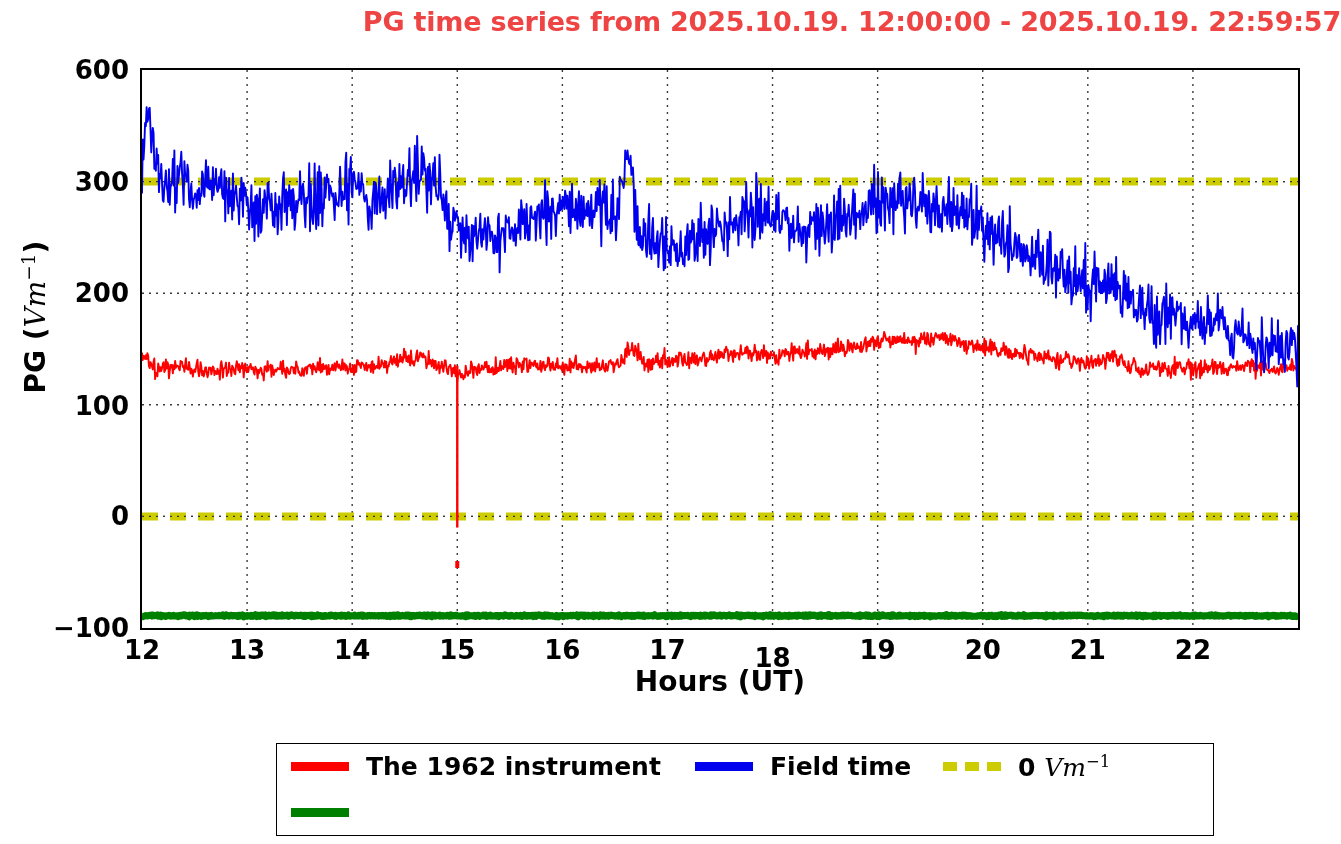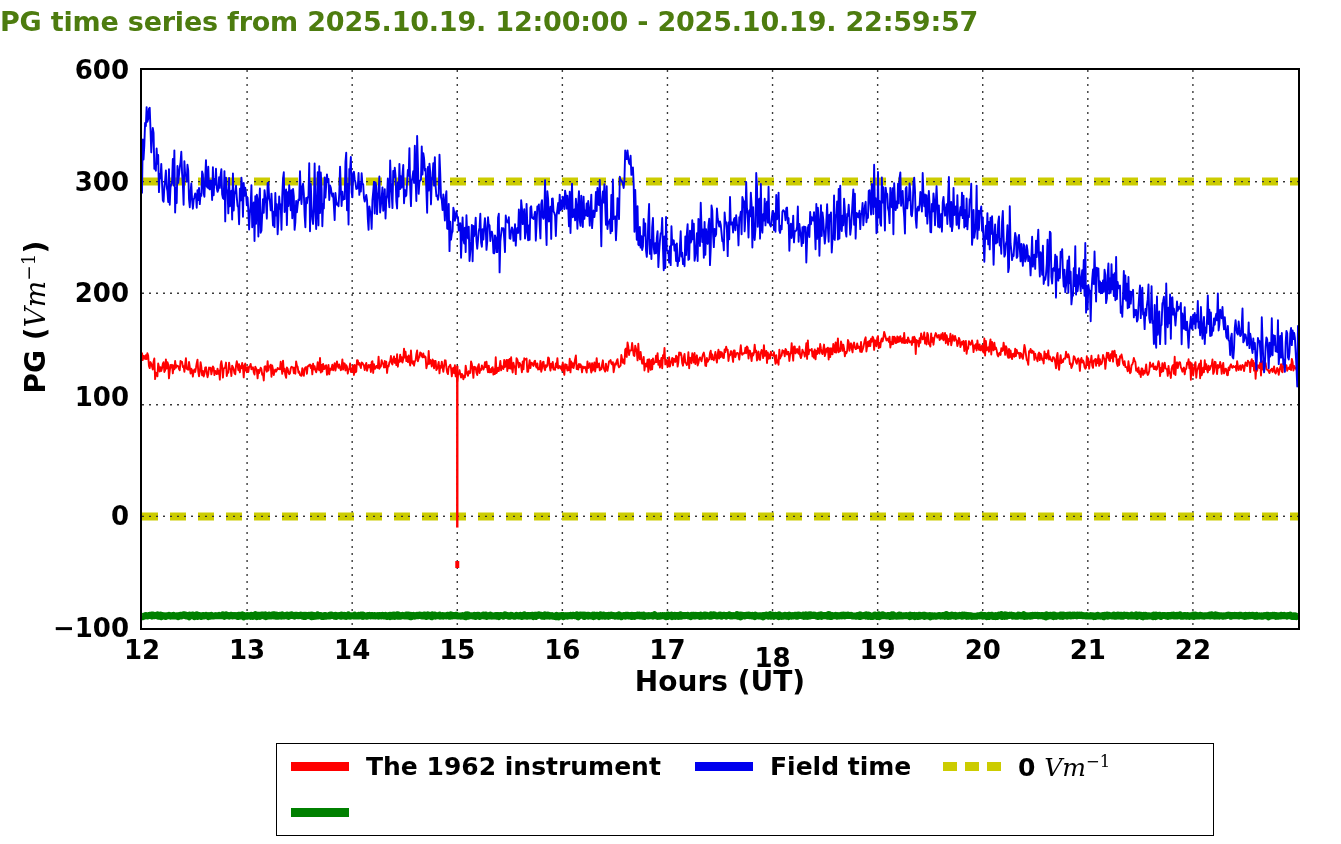--- a/index.html
+++ b/index.html
@@ -3,22 +3,22 @@
 <meta charset="utf-8">
 <style>
   html,body{margin:0;padding:0;background:#ffffff;}
   body{width:1341px;height:844px;position:relative;overflow:hidden;
        font-family:"DejaVu Sans","Liberation Sans",sans-serif;}
 
   #figure{position:absolute;left:0;top:0;width:1341px;height:844px;background:#fff;}
 
   
   #chart-title{
-    position:absolute;left:0;top:6px;width:1341px;text-align:left;
-    font-size:27px;font-weight:bold;color:#4d7c0f;letter-spacing:-0.2px;
+    position:absolute;left:0;top:6px;width:1341px;text-align:right;
+    font-size:27px;font-weight:bold;color:#ef4444;letter-spacing:-0.2px;
     font-family:"DejaVu Sans","Liberation Sans",sans-serif;
     white-space:nowrap;
   }
 
   
   #plot-area{
     position:absolute;left:140px;top:68px;width:1160px;height:562px;
     border:2px solid #000;box-sizing:border-box;background:#fff;
   }
   #plot-canvas{position:absolute;left:0;top:0;width:100%;height:100%;display:block;}
@@ -104,21 +104,21 @@
         <rect x="313.27272727272725" y="491.04" width="4" height="7" fill="#FF0000"></rect>
         <path d="M0.00 123.51 L0.77 69.55 L1.54 89.56 L2.31 75.51 L3.08 52.95 L3.85 56.17 L4.62 37.14 L5.39 51.71 L6.17 48.91 L6.94 38.92 L7.71 37.84 L8.48 58.70 L9.25 82.33 L10.02 67.11 L10.79 57.89 L11.56 62.96 L12.33 98.69 L13.10 96.93 L13.87 100.80 L14.64 78.43 L15.41 93.69 L16.18 85.03 L16.95 122.12 L17.73 104.04 L18.50 108.42 L19.27 93.86 L20.04 113.01 L20.81 130.28 L21.58 131.67 L22.35 116.73 L23.12 110.31 L23.89 100.33 L24.66 116.79 L25.43 121.14 L26.20 131.98 L26.97 99.11 L27.74 134.72 L28.51 117.50 L29.29 114.21 L30.06 112.12 L30.83 89.03 L31.60 115.59 L32.37 80.36 L33.14 142.44 L33.91 117.98 L34.68 133.02 L35.45 95.93 L36.22 112.86 L36.99 104.93 L37.76 97.43 L38.53 92.46 L39.30 81.73 L40.07 103.14 L40.85 114.26 L41.62 134.68 L42.39 91.19 L43.16 104.78 L43.93 105.03 L44.70 111.67 L45.47 94.75 L46.24 100.56 L47.01 129.15 L47.78 137.21 L48.55 122.27 L49.32 113.54 L50.09 129.82 L50.86 138.72 L51.63 129.86 L52.41 127.29 L53.18 123.44 L53.95 125.24 L54.72 137.76 L55.49 120.08 L56.26 130.08 L57.03 117.97 L57.80 134.15 L58.57 123.79 L59.34 125.87 L60.11 101.43 L60.88 104.28 L61.65 123.28 L62.42 126.83 L63.19 108.51 L63.97 90.11 L64.74 116.19 L65.51 117.65 L66.28 96.67 L67.05 118.63 L67.82 119.40 L68.59 110.46 L69.36 111.23 L70.13 130.00 L70.90 97.29 L71.67 125.25 L72.44 109.05 L73.21 114.67 L73.98 98.79 L74.75 118.06 L75.53 121.82 L76.30 119.95 L77.07 107.22 L77.84 117.91 L78.61 105.42 L79.38 99.16 L80.15 124.36 L80.92 128.15 L81.69 128.94 L82.46 101.08 L83.23 151.37 L84.00 107.66 L84.77 120.78 L85.54 120.34 L86.31 143.41 L87.09 108.02 L87.86 136.33 L88.63 130.03 L89.40 120.64 L90.17 149.50 L90.94 103.36 L91.71 140.47 L92.48 122.48 L93.25 123.14 L94.02 115.81 L94.79 127.42 L95.56 135.98 L96.33 137.25 L97.10 154.19 L97.87 118.77 L98.65 130.53 L99.42 107.65 L100.19 118.26 L100.96 146.81 L101.73 113.07 L102.50 125.83 L103.27 117.77 L104.04 123.07 L104.81 135.18 L105.58 127.62 L106.35 141.33 L107.12 159.49 L107.89 143.69 L108.66 135.08 L109.43 115.22 L110.21 157.19 L110.98 143.90 L111.75 132.39 L112.52 171.05 L113.29 126.32 L114.06 153.84 L114.83 124.67 L115.60 130.04 L116.37 166.52 L117.14 132.57 L117.91 118.56 L118.68 162.79 L119.45 160.65 L120.22 143.96 L120.99 129.12 L121.77 142.80 L122.54 120.12 L123.31 127.24 L124.08 133.18 L124.85 148.63 L125.62 113.02 L126.39 112.65 L127.16 128.48 L127.93 131.21 L128.70 140.18 L129.47 123.62 L130.24 140.20 L131.01 155.43 L131.78 141.75 L132.55 157.13 L133.33 123.01 L134.10 145.49 L134.87 134.29 L135.64 164.18 L136.41 150.46 L137.18 126.47 L137.95 138.84 L138.72 134.37 L139.49 159.84 L140.26 125.79 L141.03 108.61 L141.80 102.30 L142.57 141.97 L143.34 128.50 L144.11 119.54 L144.89 155.14 L145.66 122.20 L146.43 136.02 L147.20 115.23 L147.97 125.26 L148.74 140.29 L149.51 120.08 L150.28 148.34 L151.05 118.87 L151.82 126.32 L152.59 159.82 L153.36 152.06 L154.13 130.92 L154.90 142.28 L155.67 134.98 L156.45 129.47 L157.22 129.93 L157.99 101.32 L158.76 124.09 L159.53 133.94 L160.30 116.76 L161.07 113.79 L161.84 123.76 L162.61 145.08 L163.38 157.22 L164.15 128.04 L164.92 133.39 L165.69 127.11 L166.46 126.91 L167.23 93.12 L168.01 161.28 L168.78 113.88 L169.55 136.31 L170.32 149.17 L171.09 153.99 L171.86 137.82 L172.63 93.51 L173.40 137.51 L174.17 159.03 L174.94 131.49 L175.71 102.17 L176.48 155.38 L177.25 96.27 L178.02 143.03 L178.79 102.44 L179.57 118.57 L180.34 156.24 L181.11 133.75 L181.88 138.58 L182.65 107.39 L183.42 127.63 L184.19 115.28 L184.96 104.43 L185.73 112.10 L186.50 108.95 L187.27 129.94 L188.04 115.46 L188.81 117.73 L189.58 123.30 L190.35 126.59 L191.13 123.35 L191.90 136.18 L192.67 150.14 L193.44 123.05 L194.21 131.00 L194.98 134.86 L195.75 133.38 L196.52 136.31 L197.29 122.69 L198.06 96.65 L198.83 118.43 L199.60 136.02 L200.37 121.67 L201.14 129.78 L201.91 127.57 L202.69 129.07 L203.46 92.11 L204.23 82.68 L205.00 140.34 L205.77 113.91 L206.54 154.56 L207.31 98.88 L208.08 100.06 L208.85 87.01 L209.62 122.45 L210.39 127.39 L211.16 103.20 L211.93 101.84 L212.70 109.46 L213.47 112.43 L214.25 118.98 L215.02 118.57 L215.79 117.61 L216.56 103.05 L217.33 124.86 L218.10 113.77 L218.87 121.44 L219.64 103.28 L220.41 113.97 L221.18 114.16 L221.95 127.81 L222.72 131.55 L223.49 128.12 L224.26 124.95 L225.03 130.22 L225.81 148.82 L226.58 159.83 L227.35 136.33 L228.12 141.45 L228.89 143.52 L229.66 158.89 L230.43 130.05 L231.20 121.73 L231.97 111.97 L232.74 143.47 L233.51 112.37 L234.28 116.53 L235.05 144.16 L235.82 129.30 L236.59 121.34 L237.37 106.50 L238.14 142.43 L238.91 135.04 L239.68 127.52 L240.45 117.38 L241.22 140.83 L241.99 136.52 L242.76 119.12 L243.53 148.53 L244.30 129.03 L245.07 125.58 L245.84 108.51 L246.61 127.16 L247.38 137.20 L248.15 90.50 L248.93 112.64 L249.70 123.80 L250.47 138.09 L251.24 100.83 L252.01 107.37 L252.78 97.72 L253.55 105.76 L254.32 131.19 L255.09 138.43 L255.86 112.30 L256.63 126.58 L257.40 93.86 L258.17 118.94 L258.94 106.23 L259.71 117.64 L260.49 104.84 L261.26 95.03 L262.03 133.27 L262.80 119.97 L263.57 126.35 L264.34 125.30 L265.11 111.93 L265.88 99.87 L266.65 105.79 L267.42 78.10 L268.19 117.57 L268.96 136.10 L269.73 110.99 L270.50 107.10 L271.27 101.18 L272.05 112.86 L272.82 75.68 L273.59 109.40 L274.36 130.98 L275.13 65.85 L275.90 93.21 L276.67 123.83 L277.44 111.66 L278.21 110.44 L278.98 109.76 L279.75 76.39 L280.52 104.59 L281.29 83.10 L282.06 88.18 L282.83 100.50 L283.61 98.90 L284.38 121.04 L285.15 142.70 L285.92 97.06 L286.69 120.61 L287.46 93.60 L288.23 102.40 L289.00 134.38 L289.77 110.45 L290.54 106.49 L291.31 93.10 L292.08 115.63 L292.85 87.18 L293.62 116.58 L294.39 126.08 L295.17 125.35 L295.94 129.77 L296.71 124.89 L297.48 84.65 L298.25 103.33 L299.02 127.24 L299.79 130.20 L300.56 140.01 L301.33 124.38 L302.10 135.99 L302.87 150.47 L303.64 127.59 L304.41 121.18 L305.18 158.60 L305.95 159.03 L306.73 133.88 L307.50 181.17 L308.27 151.65 L309.04 169.71 L309.81 163.44 L310.58 161.52 L311.35 137.78 L312.12 141.70 L312.89 150.75 L313.66 147.30 L314.43 141.26 L315.20 146.76 L315.97 147.11 L316.74 160.61 L317.51 154.28 L318.29 153.16 L319.06 187.69 L319.83 165.72 L320.60 147.36 L321.37 169.07 L322.14 173.46 L322.91 157.58 L323.68 182.10 L324.45 145.24 L325.22 165.08 L325.99 168.41 L326.76 156.77 L327.53 191.03 L328.30 181.69 L329.07 171.91 L329.85 154.85 L330.62 191.22 L331.39 155.83 L332.16 166.21 L332.93 160.53 L333.70 147.63 L334.47 171.17 L335.24 178.77 L336.01 169.96 L336.78 161.02 L337.55 157.65 L338.32 143.73 L339.09 172.50 L339.86 176.77 L340.63 159.11 L341.41 169.53 L342.18 157.16 L342.95 148.15 L343.72 157.10 L344.49 179.89 L345.26 171.43 L346.03 147.24 L346.80 155.69 L347.57 155.33 L348.34 171.00 L349.11 162.41 L349.88 161.62 L350.65 165.50 L351.42 182.86 L352.19 183.37 L352.97 165.34 L353.74 167.71 L354.51 182.10 L355.28 182.15 L356.05 147.62 L356.82 143.68 L357.59 202.41 L358.36 171.35 L359.13 164.00 L359.90 158.05 L360.67 159.62 L361.44 158.33 L362.21 168.53 L362.98 182.13 L363.75 145.54 L364.53 151.78 L365.30 150.86 L366.07 152.67 L366.84 147.21 L367.61 168.27 L368.38 168.84 L369.15 160.91 L369.92 157.39 L370.69 159.38 L371.46 170.86 L372.23 170.65 L373.00 154.30 L373.77 175.64 L374.54 161.12 L375.31 158.05 L376.09 163.06 L376.86 139.57 L377.63 154.10 L378.40 169.53 L379.17 130.23 L379.94 138.22 L380.71 154.15 L381.48 145.11 L382.25 139.18 L383.02 168.59 L383.79 162.06 L384.56 133.86 L385.33 155.46 L386.10 170.24 L386.87 155.48 L387.65 169.85 L388.42 137.79 L389.19 136.28 L389.96 147.63 L390.73 148.10 L391.50 149.01 L392.27 146.03 L393.04 141.65 L393.81 170.63 L394.58 153.75 L395.35 136.35 L396.12 136.75 L396.89 134.46 L397.66 154.46 L398.43 168.41 L399.21 134.25 L399.98 130.15 L400.75 147.11 L401.52 148.79 L402.29 145.89 L403.06 110.12 L403.83 154.02 L404.60 175.03 L405.37 121.23 L406.14 129.30 L406.91 151.49 L407.68 150.11 L408.45 136.78 L409.22 168.87 L409.99 128.59 L410.77 128.51 L411.54 141.47 L412.31 142.79 L413.08 145.89 L413.85 166.02 L414.62 145.95 L415.39 139.34 L416.16 133.08 L416.93 143.50 L417.70 124.62 L418.47 140.42 L419.24 130.53 L420.01 139.00 L420.78 126.67 L421.55 132.46 L422.33 138.98 L423.10 120.58 L423.87 125.46 L424.64 138.62 L425.41 125.81 L426.18 135.84 L426.95 156.20 L427.72 121.75 L428.49 163.03 L429.26 136.15 L430.03 113.69 L430.80 147.33 L431.57 146.11 L432.34 139.54 L433.11 150.32 L433.89 128.77 L434.66 139.97 L435.43 158.82 L436.20 134.18 L436.97 121.17 L437.74 150.45 L438.51 155.89 L439.28 125.64 L440.05 145.04 L440.82 156.98 L441.59 126.64 L442.36 148.86 L443.13 140.62 L443.90 145.22 L444.67 133.55 L445.45 146.09 L446.22 131.06 L446.99 139.68 L447.76 155.58 L448.53 140.92 L449.30 124.61 L450.07 158.16 L450.84 147.02 L451.61 140.35 L452.38 147.13 L453.15 139.65 L453.92 121.98 L454.69 141.05 L455.46 117.84 L456.23 133.64 L457.01 134.98 L457.78 109.94 L458.55 143.35 L459.32 176.31 L460.09 130.93 L460.86 121.40 L461.63 132.50 L462.40 114.16 L463.17 134.37 L463.94 154.80 L464.71 116.20 L465.48 159.02 L466.25 151.59 L467.02 153.31 L467.79 149.57 L468.57 163.32 L469.34 124.92 L470.11 161.01 L470.88 109.48 L471.65 148.94 L472.42 148.19 L473.19 146.49 L473.96 170.20 L474.73 154.09 L475.50 128.08 L476.27 131.33 L477.04 149.16 L477.81 106.75 L478.58 110.60 L479.35 110.32 L480.13 111.78 L480.90 114.05 L481.67 117.95 L482.44 109.72 L483.21 80.35 L483.98 88.66 L484.75 89.04 L485.52 80.37 L486.29 88.35 L487.06 93.17 L487.83 94.37 L488.60 85.76 L489.37 104.92 L490.14 104.48 L490.91 97.33 L491.69 113.81 L492.46 161.84 L493.23 119.85 L494.00 145.16 L494.77 169.68 L495.54 136.27 L496.31 174.49 L497.08 175.27 L497.85 157.04 L498.62 177.66 L499.39 166.25 L500.16 179.95 L500.93 176.21 L501.70 149.05 L502.47 165.54 L503.25 153.57 L504.02 180.59 L504.79 186.88 L505.56 173.87 L506.33 150.65 L507.10 133.97 L507.87 183.90 L508.64 169.84 L509.41 189.07 L510.18 157.59 L510.95 148.04 L511.72 177.38 L512.49 183.56 L513.26 173.24 L514.03 183.21 L514.81 167.94 L515.58 161.16 L516.35 197.09 L517.12 182.46 L517.89 171.40 L518.66 163.31 L519.43 163.37 L520.20 147.91 L520.97 178.19 L521.74 200.31 L522.51 166.41 L523.28 198.04 L524.05 146.95 L524.82 180.55 L525.59 180.48 L526.37 182.24 L527.14 192.59 L527.91 176.43 L528.68 195.17 L529.45 156.30 L530.22 174.77 L530.99 170.17 L531.76 170.36 L532.53 180.59 L533.30 174.80 L534.07 190.98 L534.84 173.35 L535.61 196.06 L536.38 188.82 L537.15 191.05 L537.93 176.46 L538.70 161.27 L539.47 186.56 L540.24 182.69 L541.01 194.14 L541.78 189.56 L542.55 196.20 L543.32 166.43 L544.09 185.05 L544.86 163.81 L545.63 154.20 L546.40 189.86 L547.17 189.11 L547.94 160.66 L548.71 172.60 L549.49 170.62 L550.26 150.30 L551.03 169.00 L551.80 153.59 L552.57 190.82 L553.34 185.88 L554.11 176.71 L554.88 163.25 L555.65 191.03 L556.42 148.84 L557.19 150.32 L557.96 176.00 L558.73 132.77 L559.50 156.26 L560.27 171.97 L561.05 159.44 L561.82 187.76 L562.59 151.92 L563.36 184.73 L564.13 159.20 L564.90 169.99 L565.67 173.94 L566.44 155.86 L567.21 148.78 L567.98 195.11 L568.75 178.55 L569.52 135.56 L570.29 140.56 L571.06 164.62 L571.83 177.14 L572.61 159.03 L573.38 166.18 L574.15 164.16 L574.92 138.38 L575.69 148.54 L576.46 152.55 L577.23 156.66 L578.00 151.41 L578.77 154.94 L579.54 163.12 L580.31 171.18 L581.08 170.35 L581.85 180.31 L582.62 142.48 L583.39 152.52 L584.17 152.32 L584.94 160.26 L585.71 186.16 L586.48 152.46 L587.25 169.27 L588.02 126.87 L588.79 154.60 L589.56 152.34 L590.33 152.47 L591.10 162.53 L591.87 149.50 L592.64 147.89 L593.41 160.22 L594.18 145.28 L594.95 154.70 L595.73 155.74 L596.50 175.40 L597.27 147.12 L598.04 147.25 L598.81 141.62 L599.58 164.28 L600.35 127.07 L601.12 129.97 L601.89 131.35 L602.66 161.38 L603.43 146.72 L604.20 111.94 L604.97 138.98 L605.74 145.25 L606.51 167.43 L607.29 140.44 L608.06 146.37 L608.83 122.66 L609.60 134.90 L610.37 177.44 L611.14 137.10 L611.91 162.80 L612.68 170.00 L613.45 159.14 L614.22 103.00 L614.99 116.04 L615.76 156.68 L616.53 132.41 L617.30 128.60 L618.07 168.63 L618.85 114.05 L619.62 156.89 L620.39 162.69 L621.16 144.22 L621.93 150.66 L622.70 128.68 L623.47 155.35 L624.24 137.07 L625.01 131.61 L625.78 152.50 L626.55 116.78 L627.32 152.99 L628.09 155.04 L628.86 156.50 L629.63 149.87 L630.41 142.01 L631.18 140.92 L631.95 159.95 L632.72 143.53 L633.49 161.77 L634.26 125.06 L635.03 149.42 L635.80 144.76 L636.57 122.58 L637.34 160.56 L638.11 162.93 L638.88 155.77 L639.65 159.34 L640.42 141.72 L641.19 140.20 L641.97 140.86 L642.74 142.24 L643.51 150.21 L644.28 138.14 L645.05 137.50 L645.82 153.36 L646.59 148.26 L647.36 180.73 L648.13 158.36 L648.90 153.67 L649.67 167.99 L650.44 161.06 L651.21 145.63 L651.98 172.39 L652.75 161.21 L653.53 161.24 L654.30 160.33 L655.07 156.84 L655.84 136.57 L656.61 171.69 L657.38 153.83 L658.15 161.74 L658.92 166.07 L659.69 175.98 L660.46 157.16 L661.23 172.97 L662.00 156.53 L662.77 157.39 L663.54 157.04 L664.31 192.54 L665.09 169.80 L665.86 158.02 L666.63 154.97 L667.40 167.02 L668.17 141.94 L668.94 154.38 L669.71 147.12 L670.48 150.21 L671.25 150.50 L672.02 142.14 L672.79 157.03 L673.56 179.23 L674.33 134.01 L675.10 168.89 L675.87 137.76 L676.65 150.55 L677.42 185.73 L678.19 157.88 L678.96 135.09 L679.73 165.99 L680.50 142.38 L681.27 149.56 L682.04 163.49 L682.81 173.63 L683.58 165.17 L684.35 151.43 L685.12 134.28 L685.89 157.15 L686.66 171.80 L687.43 144.58 L688.21 149.47 L688.98 142.38 L689.75 182.50 L690.52 168.55 L691.29 168.73 L692.06 125.43 L692.83 169.88 L693.60 145.04 L694.37 146.52 L695.14 131.37 L695.91 169.55 L696.68 118.97 L697.45 168.49 L698.22 115.76 L698.99 156.05 L699.77 161.09 L700.54 145.80 L701.31 155.32 L702.08 128.79 L702.85 140.00 L703.62 161.00 L704.39 166.64 L705.16 144.06 L705.93 145.97 L706.70 134.73 L707.47 147.63 L708.24 164.78 L709.01 157.99 L709.78 145.68 L710.55 131.79 L711.33 119.33 L712.10 154.72 L712.87 123.66 L713.64 168.63 L714.41 143.03 L715.18 147.18 L715.95 143.48 L716.72 147.43 L717.49 140.77 L718.26 159.12 L719.03 144.16 L719.80 143.19 L720.57 133.03 L721.34 155.25 L722.11 144.37 L722.89 135.98 L723.66 131.81 L724.43 152.18 L725.20 144.54 L725.97 147.92 L726.74 120.89 L727.51 120.15 L728.28 132.71 L729.05 144.51 L729.82 113.98 L730.59 120.01 L731.36 144.00 L732.13 94.76 L732.90 136.72 L733.67 128.29 L734.45 163.26 L735.22 160.34 L735.99 102.01 L736.76 147.36 L737.53 130.96 L738.30 153.30 L739.07 155.80 L739.84 107.46 L740.61 132.52 L741.38 117.18 L742.15 135.29 L742.92 160.49 L743.69 117.60 L744.46 124.58 L745.23 123.81 L746.01 138.17 L746.78 141.63 L747.55 153.11 L748.32 117.88 L749.09 133.04 L749.86 137.34 L750.63 118.09 L751.40 164.32 L752.17 113.27 L752.94 130.12 L753.71 140.06 L754.48 131.56 L755.25 137.90 L756.02 113.78 L756.79 133.35 L757.57 107.90 L758.34 102.38 L759.11 135.74 L759.88 126.37 L760.65 121.05 L761.42 136.96 L762.19 146.83 L762.96 163.50 L763.73 118.44 L764.50 116.98 L765.27 138.40 L766.04 128.92 L766.81 130.41 L767.58 113.33 L768.35 122.70 L769.13 144.76 L769.90 146.23 L770.67 137.80 L771.44 113.30 L772.21 107.61 L772.98 120.55 L773.75 149.70 L774.52 157.76 L775.29 139.02 L776.06 136.68 L776.83 140.64 L777.60 135.20 L778.37 121.94 L779.14 125.99 L779.91 141.49 L780.69 103.03 L781.46 126.02 L782.23 136.29 L783.00 124.57 L783.77 146.03 L784.54 125.19 L785.31 153.61 L786.08 139.15 L786.85 120.91 L787.62 135.06 L788.39 161.87 L789.16 162.31 L789.93 133.85 L790.70 141.53 L791.47 123.43 L792.25 131.66 L793.02 155.23 L793.79 133.48 L794.56 116.24 L795.33 134.67 L796.10 156.74 L796.87 135.37 L797.64 157.55 L798.41 154.03 L799.18 144.07 L799.95 161.66 L800.72 132.34 L801.49 126.89 L802.26 138.01 L803.03 145.70 L803.81 139.80 L804.58 134.11 L805.35 154.08 L806.12 127.89 L806.89 106.92 L807.66 144.82 L808.43 156.63 L809.20 131.86 L809.97 161.10 L810.74 153.91 L811.51 117.85 L812.28 145.04 L813.05 140.55 L813.82 136.42 L814.59 154.87 L815.37 125.14 L816.14 149.20 L816.91 158.45 L817.68 144.62 L818.45 137.31 L819.22 145.41 L819.99 122.61 L820.76 148.14 L821.53 125.62 L822.30 157.43 L823.07 140.09 L823.84 155.96 L824.61 128.49 L825.38 159.35 L826.15 145.64 L826.93 147.24 L827.70 129.13 L828.47 130.76 L829.24 113.77 L830.01 174.86 L830.78 165.97 L831.55 139.97 L832.32 167.68 L833.09 161.17 L833.86 155.28 L834.63 115.59 L835.40 168.80 L836.17 140.73 L836.94 159.89 L837.71 141.00 L838.49 141.43 L839.26 136.35 L840.03 160.73 L840.80 147.45 L841.57 174.90 L842.34 191.77 L843.11 167.77 L843.88 155.69 L844.65 168.86 L845.42 143.14 L846.19 174.40 L846.96 151.85 L847.73 179.37 L848.50 147.81 L849.27 163.87 L850.05 146.26 L850.82 164.25 L851.59 194.77 L852.36 168.29 L853.13 154.37 L853.90 173.45 L854.67 165.01 L855.44 172.43 L856.21 152.14 L856.98 146.47 L857.75 175.49 L858.52 169.23 L859.29 183.72 L860.06 151.50 L860.83 141.05 L861.61 167.09 L862.38 186.65 L863.15 184.53 L863.92 173.72 L864.69 170.88 L865.46 155.29 L866.23 202.12 L867.00 197.53 L867.77 136.15 L868.54 173.47 L869.31 180.09 L870.08 190.06 L870.85 184.66 L871.62 185.98 L872.39 172.30 L873.17 162.86 L873.94 166.90 L874.71 187.89 L875.48 186.60 L876.25 167.99 L877.02 164.85 L877.79 178.87 L878.56 191.37 L879.33 173.93 L880.10 185.08 L880.87 195.81 L881.64 174.26 L882.41 176.65 L883.18 191.45 L883.95 188.96 L884.73 175.24 L885.50 180.68 L886.27 191.09 L887.04 186.21 L887.81 189.27 L888.58 205.34 L889.35 187.11 L890.12 166.76 L890.89 196.65 L891.66 185.26 L892.43 184.82 L893.20 198.89 L893.97 170.75 L894.74 186.95 L895.51 172.94 L896.29 159.65 L897.06 189.06 L897.83 206.43 L898.60 182.29 L899.37 185.25 L900.14 204.73 L900.91 175.75 L901.68 214.01 L902.45 207.62 L903.22 209.78 L903.99 204.57 L904.76 193.88 L905.53 169.76 L906.30 215.50 L907.07 194.97 L907.85 161.59 L908.62 162.94 L909.39 206.77 L910.16 213.56 L910.93 198.99 L911.70 198.12 L912.47 200.80 L913.24 184.65 L914.01 227.64 L914.78 186.41 L915.55 201.63 L916.32 210.59 L917.09 199.08 L917.86 208.07 L918.63 181.71 L919.41 187.23 L920.18 179.12 L920.95 203.68 L921.72 216.44 L922.49 199.66 L923.26 222.26 L924.03 215.62 L924.80 204.31 L925.57 190.52 L926.34 222.72 L927.11 186.40 L927.88 213.19 L928.65 201.74 L929.42 234.38 L930.19 226.33 L930.97 225.82 L931.74 198.21 L932.51 216.14 L933.28 176.09 L934.05 224.60 L934.82 204.90 L935.59 221.26 L936.36 213.95 L937.13 198.18 L937.90 208.95 L938.67 221.08 L939.44 209.36 L940.21 200.18 L940.98 218.41 L941.75 189.92 L942.53 225.72 L943.30 172.91 L944.07 242.64 L944.84 216.02 L945.61 239.59 L946.38 215.07 L947.15 220.41 L947.92 220.57 L948.69 251.25 L949.46 222.04 L950.23 208.89 L951.00 199.52 L951.77 213.96 L952.54 181.54 L953.31 209.31 L954.09 231.54 L954.86 197.61 L955.63 205.63 L956.40 198.39 L957.17 222.08 L957.94 211.42 L958.71 223.26 L959.48 212.93 L960.25 223.16 L961.02 210.42 L961.79 221.84 L962.56 199.76 L963.33 205.17 L964.10 233.10 L964.87 228.36 L965.65 205.45 L966.42 193.54 L967.19 223.47 L967.96 208.49 L968.73 222.88 L969.50 194.28 L970.27 219.29 L971.04 204.59 L971.81 225.95 L972.58 203.08 L973.35 230.25 L974.12 186.87 L974.89 229.08 L975.66 212.02 L976.43 218.37 L977.21 216.64 L977.98 215.48 L978.75 242.89 L979.52 236.67 L980.29 246.80 L981.06 226.13 L981.83 200.91 L982.60 228.92 L983.37 205.48 L984.14 230.60 L984.91 213.63 L985.68 238.20 L986.45 207.04 L987.22 237.26 L987.99 221.42 L988.77 233.57 L989.54 221.88 L990.31 223.20 L991.08 219.84 L991.85 247.42 L992.62 239.72 L993.39 245.16 L994.16 240.05 L994.93 251.50 L995.70 249.93 L996.47 237.15 L997.24 224.77 L998.01 215.56 L998.78 248.12 L999.55 225.93 L1000.33 217.62 L1001.10 244.55 L1001.87 242.67 L1002.64 259.17 L1003.41 239.04 L1004.18 245.62 L1004.95 235.10 L1005.72 229.16 L1006.49 214.52 L1007.26 248.01 L1008.03 252.75 L1008.80 244.97 L1009.57 216.15 L1010.34 253.08 L1011.11 251.19 L1011.89 274.04 L1012.66 235.03 L1013.43 267.66 L1014.20 277.74 L1014.97 226.47 L1015.74 264.75 L1016.51 256.71 L1017.28 241.43 L1018.05 274.15 L1018.82 255.77 L1019.59 254.86 L1020.36 233.75 L1021.13 231.25 L1021.90 226.79 L1022.67 242.58 L1023.45 274.06 L1024.22 213.54 L1024.99 245.17 L1025.76 257.18 L1026.53 237.81 L1027.30 253.26 L1028.07 224.56 L1028.84 268.72 L1029.61 228.60 L1030.38 227.32 L1031.15 244.74 L1031.92 238.80 L1032.69 245.31 L1033.46 255.47 L1034.23 244.86 L1035.01 231.55 L1035.78 240.79 L1036.55 236.84 L1037.32 238.84 L1038.09 237.34 L1038.86 232.88 L1039.63 274.25 L1040.40 243.52 L1041.17 257.68 L1041.94 258.80 L1042.71 237.10 L1043.48 259.61 L1044.25 260.10 L1045.02 251.58 L1045.79 264.14 L1046.57 277.68 L1047.34 262.05 L1048.11 254.36 L1048.88 246.75 L1049.65 258.20 L1050.42 259.20 L1051.19 244.58 L1051.96 253.91 L1052.73 242.92 L1053.50 258.34 L1054.27 245.08 L1055.04 251.45 L1055.81 230.86 L1056.58 257.80 L1057.35 252.27 L1058.13 265.30 L1058.90 237.05 L1059.67 253.98 L1060.44 268.79 L1061.21 257.41 L1061.98 246.83 L1062.75 273.96 L1063.52 257.79 L1064.29 262.89 L1065.06 248.50 L1065.83 225.38 L1066.60 253.94 L1067.37 239.81 L1068.14 265.98 L1068.91 242.44 L1069.69 265.49 L1070.46 258.58 L1071.23 260.84 L1072.00 248.51 L1072.77 254.72 L1073.54 247.41 L1074.31 243.60 L1075.08 250.34 L1075.85 223.39 L1076.62 260.49 L1077.39 254.21 L1078.16 239.70 L1078.93 244.37 L1079.70 248.24 L1080.47 237.02 L1081.25 251.60 L1082.02 259.38 L1082.79 247.18 L1083.56 256.83 L1084.33 266.93 L1085.10 268.59 L1085.87 255.98 L1086.64 270.41 L1087.41 271.14 L1088.18 284.94 L1088.95 268.11 L1089.72 263.60 L1090.49 286.92 L1091.26 288.39 L1092.03 278.35 L1092.81 257.85 L1093.58 250.17 L1094.35 258.63 L1095.12 263.26 L1095.89 264.51 L1096.66 251.51 L1097.43 259.88 L1098.20 265.97 L1098.97 265.22 L1099.74 255.59 L1100.51 238.57 L1101.28 272.20 L1102.05 270.74 L1102.82 264.30 L1103.59 264.85 L1104.37 269.04 L1105.14 275.30 L1105.91 271.36 L1106.68 252.41 L1107.45 278.17 L1108.22 263.65 L1108.99 268.89 L1109.76 277.75 L1110.53 283.01 L1111.30 268.53 L1112.07 279.10 L1112.84 273.01 L1113.61 287.62 L1114.38 299.44 L1115.15 283.03 L1115.93 267.93 L1116.70 271.28 L1117.47 270.93 L1118.24 279.41 L1119.01 291.96 L1119.78 247.24 L1120.55 270.22 L1121.32 291.14 L1122.09 302.42 L1122.86 295.37 L1123.63 276.52 L1124.40 267.33 L1125.17 269.38 L1125.94 281.41 L1126.71 298.10 L1127.49 272.72 L1128.26 286.67 L1129.03 281.34 L1129.80 248.27 L1130.57 285.22 L1131.34 265.08 L1132.11 274.77 L1132.88 265.66 L1133.65 281.35 L1134.42 278.81 L1135.19 282.12 L1135.96 250.29 L1136.73 294.11 L1137.50 283.77 L1138.27 265.88 L1139.05 287.62 L1139.82 262.99 L1140.59 281.20 L1141.36 294.35 L1142.13 289.75 L1142.90 301.83 L1143.67 272.01 L1144.44 260.85 L1145.21 263.19 L1145.98 287.48 L1146.75 289.49 L1147.52 282.01 L1148.29 263.06 L1149.06 258.06 L1149.83 275.17 L1150.61 260.33 L1151.38 269.13 L1152.15 262.83 L1152.92 268.23 L1153.69 282.47 L1154.46 296.76 L1155.23 316.47 L1156.00 255.33 " fill="none" stroke="#0000EE" stroke-width="1.9" stroke-linejoin="round"></path>
         <path d="M0.00 545.15 L0.77 546.60 L1.54 546.34 L2.31 546.04 L3.08 545.83 L3.85 545.47 L4.62 545.86 L5.39 545.95 L6.17 545.63 L6.94 545.54 L7.71 545.25 L8.48 545.45 L9.25 545.06 L10.02 545.95 L10.79 545.01 L11.56 545.12 L12.33 545.74 L13.10 545.61 L13.87 545.48 L14.64 545.38 L15.41 544.98 L16.18 546.18 L16.95 546.24 L17.73 545.30 L18.50 545.08 L19.27 546.60 L20.04 545.66 L20.81 545.54 L21.58 545.75 L22.35 546.13 L23.12 545.93 L23.89 546.41 L24.66 545.74 L25.43 545.87 L26.20 545.54 L26.97 545.30 L27.74 545.79 L28.51 546.18 L29.29 545.77 L30.06 545.93 L30.83 546.01 L31.60 545.40 L32.37 545.95 L33.14 545.88 L33.91 546.04 L34.68 545.68 L35.45 545.75 L36.22 546.65 L36.99 545.97 L37.76 545.43 L38.53 545.32 L39.30 546.04 L40.07 545.73 L40.85 545.10 L41.62 544.83 L42.39 544.73 L43.16 545.38 L43.93 545.94 L44.70 545.27 L45.47 545.67 L46.24 545.88 L47.01 546.69 L47.78 545.19 L48.55 545.88 L49.32 545.83 L50.09 545.16 L50.86 545.02 L51.63 545.74 L52.41 546.51 L53.18 545.39 L53.95 545.19 L54.72 544.94 L55.49 546.46 L56.26 545.93 L57.03 545.58 L57.80 545.51 L58.57 545.90 L59.34 546.34 L60.11 545.69 L60.88 545.59 L61.65 545.44 L62.42 545.90 L63.19 545.54 L63.97 545.33 L64.74 545.58 L65.51 545.96 L66.28 546.54 L67.05 545.58 L67.82 546.21 L68.59 545.88 L69.36 545.31 L70.13 545.98 L70.90 546.04 L71.67 545.99 L72.44 545.87 L73.21 545.85 L73.98 545.61 L74.75 545.70 L75.53 545.68 L76.30 545.78 L77.07 545.36 L77.84 545.75 L78.61 545.73 L79.38 545.66 L80.15 545.78 L80.92 544.89 L81.69 545.73 L82.46 546.28 L83.23 545.53 L84.00 544.95 L84.77 545.75 L85.54 545.32 L86.31 545.76 L87.09 546.14 L87.86 545.64 L88.63 545.21 L89.40 545.42 L90.17 545.80 L90.94 545.95 L91.71 545.59 L92.48 545.65 L93.25 545.56 L94.02 545.98 L94.79 545.61 L95.56 546.41 L96.33 545.29 L97.10 545.35 L97.87 546.18 L98.65 545.99 L99.42 545.26 L100.19 544.91 L100.96 545.98 L101.73 546.76 L102.50 545.72 L103.27 546.17 L104.04 545.81 L104.81 546.28 L105.58 545.62 L106.35 545.90 L107.12 545.95 L107.89 545.82 L108.66 546.28 L109.43 545.41 L110.21 545.68 L110.98 546.42 L111.75 546.02 L112.52 545.80 L113.29 544.82 L114.06 545.45 L114.83 546.56 L115.60 545.36 L116.37 545.31 L117.14 545.31 L117.91 546.25 L118.68 545.35 L119.45 545.10 L120.22 545.10 L120.99 545.11 L121.77 545.94 L122.54 546.01 L123.31 545.05 L124.08 546.47 L124.85 545.71 L125.62 546.19 L126.39 546.00 L127.16 545.13 L127.93 546.02 L128.70 545.94 L129.47 546.03 L130.24 545.16 L131.01 544.88 L131.78 545.76 L132.55 544.88 L133.33 545.97 L134.10 546.28 L134.87 545.11 L135.64 545.51 L136.41 546.07 L137.18 545.53 L137.95 545.41 L138.72 545.17 L139.49 545.99 L140.26 544.99 L141.03 546.00 L141.80 546.09 L142.57 545.66 L143.34 545.75 L144.11 545.71 L144.89 545.10 L145.66 546.03 L146.43 546.43 L147.20 545.87 L147.97 545.10 L148.74 544.98 L149.51 544.76 L150.28 545.54 L151.05 545.37 L151.82 545.95 L152.59 546.17 L153.36 545.20 L154.13 545.24 L154.90 545.46 L155.67 545.69 L156.45 545.56 L157.22 545.70 L157.99 545.27 L158.76 545.04 L159.53 545.56 L160.30 546.05 L161.07 545.45 L161.84 546.42 L162.61 545.42 L163.38 546.18 L164.15 545.34 L164.92 545.71 L165.69 545.38 L166.46 545.37 L167.23 545.77 L168.01 545.25 L168.78 545.18 L169.55 546.62 L170.32 545.07 L171.09 545.62 L171.86 546.34 L172.63 545.64 L173.40 546.24 L174.17 545.79 L174.94 546.00 L175.71 545.08 L176.48 545.90 L177.25 545.41 L178.02 545.55 L178.79 545.52 L179.57 546.39 L180.34 546.40 L181.11 545.89 L181.88 546.38 L182.65 545.42 L183.42 545.40 L184.19 546.17 L184.96 546.11 L185.73 546.11 L186.50 545.87 L187.27 545.40 L188.04 545.87 L188.81 545.15 L189.58 544.93 L190.35 545.42 L191.13 545.45 L191.90 545.71 L192.67 546.18 L193.44 545.47 L194.21 546.33 L194.98 545.59 L195.75 545.81 L196.52 545.84 L197.29 545.46 L198.06 545.19 L198.83 546.17 L199.60 545.29 L200.37 546.02 L201.14 545.54 L201.91 545.35 L202.69 546.13 L203.46 545.64 L204.23 546.36 L205.00 545.82 L205.77 545.91 L206.54 545.00 L207.31 545.57 L208.08 546.17 L208.85 546.10 L209.62 545.91 L210.39 545.77 L211.16 545.48 L211.93 545.91 L212.70 545.13 L213.47 545.98 L214.25 545.65 L215.02 545.97 L215.79 545.85 L216.56 545.33 L217.33 545.90 L218.10 545.70 L218.87 545.15 L219.64 546.04 L220.41 545.09 L221.18 546.33 L221.95 545.46 L222.72 545.89 L223.49 546.11 L224.26 546.09 L225.03 546.29 L225.81 545.41 L226.58 545.49 L227.35 545.37 L228.12 545.83 L228.89 545.93 L229.66 545.55 L230.43 545.45 L231.20 545.99 L231.97 545.57 L232.74 545.42 L233.51 545.89 L234.28 545.63 L235.05 545.71 L235.82 545.44 L236.59 546.08 L237.37 545.57 L238.14 545.57 L238.91 545.95 L239.68 545.45 L240.45 545.34 L241.22 545.88 L241.99 546.02 L242.76 545.74 L243.53 545.37 L244.30 545.55 L245.07 546.47 L245.84 546.25 L246.61 545.83 L247.38 545.38 L248.15 546.50 L248.93 545.42 L249.70 546.08 L250.47 545.37 L251.24 546.01 L252.01 545.23 L252.78 546.26 L253.55 545.66 L254.32 545.77 L255.09 545.07 L255.86 546.02 L256.63 545.26 L257.40 546.16 L258.17 546.08 L258.94 546.17 L259.71 545.76 L260.49 545.26 L261.26 545.76 L262.03 545.99 L262.80 545.86 L263.57 546.05 L264.34 545.13 L265.11 545.53 L265.88 545.09 L266.65 546.05 L267.42 545.43 L268.19 546.49 L268.96 545.38 L269.73 546.63 L270.50 545.45 L271.27 545.37 L272.05 545.60 L272.82 546.13 L273.59 545.93 L274.36 545.59 L275.13 545.26 L275.90 545.72 L276.67 545.56 L277.44 545.02 L278.21 545.39 L278.98 545.29 L279.75 546.01 L280.52 546.00 L281.29 545.90 L282.06 545.08 L282.83 545.12 L283.61 546.34 L284.38 546.47 L285.15 545.82 L285.92 544.79 L286.69 545.17 L287.46 546.01 L288.23 546.12 L289.00 545.55 L289.77 546.61 L290.54 544.94 L291.31 546.17 L292.08 546.01 L292.85 545.19 L293.62 546.08 L294.39 545.76 L295.17 545.87 L295.94 545.68 L296.71 545.71 L297.48 545.21 L298.25 546.08 L299.02 545.72 L299.79 545.62 L300.56 545.52 L301.33 546.21 L302.10 545.84 L302.87 545.66 L303.64 545.72 L304.41 546.02 L305.18 545.41 L305.95 545.22 L306.73 545.89 L307.50 546.37 L308.27 546.31 L309.04 544.88 L309.81 545.22 L310.58 545.84 L311.35 545.42 L312.12 545.85 L312.89 545.68 L313.66 545.15 L314.43 545.28 L315.20 545.95 L315.97 545.89 L316.74 545.94 L317.51 545.89 L318.29 546.09 L319.06 546.19 L319.83 545.98 L320.60 545.55 L321.37 546.24 L322.14 546.04 L322.91 545.71 L323.68 546.67 L324.45 544.91 L325.22 546.29 L325.99 544.91 L326.76 546.10 L327.53 545.62 L328.30 545.83 L329.07 545.65 L329.85 545.87 L330.62 545.88 L331.39 545.98 L332.16 545.46 L332.93 546.31 L333.70 546.45 L334.47 545.77 L335.24 545.24 L336.01 545.53 L336.78 545.24 L337.55 546.32 L338.32 545.90 L339.09 545.95 L339.86 545.88 L340.63 545.39 L341.41 545.05 L342.18 545.98 L342.95 545.96 L343.72 545.29 L344.49 546.30 L345.26 545.89 L346.03 545.65 L346.80 546.01 L347.57 546.07 L348.34 545.12 L349.11 545.77 L349.88 546.14 L350.65 545.73 L351.42 545.99 L352.19 545.82 L352.97 545.83 L353.74 545.44 L354.51 546.16 L355.28 545.61 L356.05 545.54 L356.82 546.45 L357.59 545.81 L358.36 545.41 L359.13 545.56 L359.90 545.64 L360.67 545.70 L361.44 546.13 L362.21 545.43 L362.98 544.81 L363.75 545.29 L364.53 545.26 L365.30 545.59 L366.07 546.01 L366.84 546.35 L367.61 546.23 L368.38 546.06 L369.15 545.28 L369.92 545.48 L370.69 545.89 L371.46 546.01 L372.23 546.30 L373.00 546.18 L373.77 545.94 L374.54 545.26 L375.31 545.69 L376.09 545.71 L376.86 546.11 L377.63 545.92 L378.40 545.24 L379.17 545.78 L379.94 546.38 L380.71 545.48 L381.48 545.68 L382.25 545.01 L383.02 545.83 L383.79 545.47 L384.56 546.18 L385.33 545.43 L386.10 545.55 L386.87 546.02 L387.65 545.97 L388.42 545.62 L389.19 545.36 L389.96 545.26 L390.73 545.14 L391.50 546.50 L392.27 545.35 L393.04 545.21 L393.81 546.29 L394.58 545.23 L395.35 545.39 L396.12 545.55 L396.89 544.84 L397.66 545.15 L398.43 545.28 L399.21 545.26 L399.98 546.06 L400.75 545.47 L401.52 545.62 L402.29 546.29 L403.06 544.89 L403.83 545.64 L404.60 545.92 L405.37 545.98 L406.14 545.09 L406.91 545.53 L407.68 546.14 L408.45 545.73 L409.22 546.02 L409.99 545.62 L410.77 546.16 L411.54 546.17 L412.31 546.39 L413.08 546.43 L413.85 546.71 L414.62 545.32 L415.39 545.81 L416.16 545.93 L416.93 546.68 L417.70 545.72 L418.47 545.65 L419.24 546.03 L420.01 545.41 L420.78 545.51 L421.55 546.46 L422.33 545.72 L423.10 545.73 L423.87 545.62 L424.64 545.97 L425.41 546.15 L426.18 545.62 L426.95 545.73 L427.72 545.66 L428.49 545.21 L429.26 545.49 L430.03 545.86 L430.80 545.24 L431.57 545.44 L432.34 545.48 L433.11 545.81 L433.89 545.70 L434.66 545.05 L435.43 546.41 L436.20 546.80 L436.97 545.93 L437.74 545.10 L438.51 544.96 L439.28 545.26 L440.05 545.05 L440.82 545.53 L441.59 545.14 L442.36 546.41 L443.13 545.32 L443.90 545.28 L444.67 545.80 L445.45 545.41 L446.22 546.09 L446.99 545.29 L447.76 545.73 L448.53 545.85 L449.30 545.98 L450.07 545.85 L450.84 545.24 L451.61 546.56 L452.38 545.27 L453.15 546.12 L453.92 545.62 L454.69 545.29 L455.46 545.27 L456.23 545.66 L457.01 546.52 L457.78 545.92 L458.55 545.06 L459.32 546.03 L460.09 546.14 L460.86 545.98 L461.63 545.14 L462.40 546.06 L463.17 546.27 L463.94 545.98 L464.71 545.51 L465.48 545.51 L466.25 546.20 L467.02 545.34 L467.79 545.85 L468.57 545.28 L469.34 545.00 L470.11 545.43 L470.88 545.67 L471.65 545.45 L472.42 545.84 L473.19 546.14 L473.96 545.94 L474.73 545.47 L475.50 545.74 L476.27 546.16 L477.04 544.98 L477.81 545.74 L478.58 546.17 L479.35 546.59 L480.13 545.73 L480.90 545.67 L481.67 545.59 L482.44 545.54 L483.21 546.06 L483.98 545.25 L484.75 545.19 L485.52 545.32 L486.29 545.97 L487.06 545.98 L487.83 545.56 L488.60 545.56 L489.37 546.36 L490.14 545.35 L490.91 545.50 L491.69 545.55 L492.46 546.38 L493.23 545.52 L494.00 545.65 L494.77 545.77 L495.54 545.07 L496.31 545.71 L497.08 545.20 L497.85 545.99 L498.62 545.67 L499.39 545.22 L500.16 545.55 L500.93 546.13 L501.70 545.33 L502.47 546.38 L503.25 545.58 L504.02 545.74 L504.79 545.77 L505.56 545.66 L506.33 546.04 L507.10 545.59 L507.87 545.74 L508.64 545.72 L509.41 545.52 L510.18 545.72 L510.95 546.16 L511.72 545.76 L512.49 544.80 L513.26 545.61 L514.03 546.01 L514.81 545.96 L515.58 546.39 L516.35 545.80 L517.12 546.06 L517.89 546.21 L518.66 545.51 L519.43 545.92 L520.20 545.52 L520.97 545.56 L521.74 545.76 L522.51 545.59 L523.28 546.45 L524.05 546.68 L524.82 545.93 L525.59 545.26 L526.37 546.18 L527.14 545.43 L527.91 545.80 L528.68 545.75 L529.45 545.22 L530.22 546.56 L530.99 545.62 L531.76 545.56 L532.53 545.35 L533.30 546.22 L534.07 545.57 L534.84 545.97 L535.61 545.56 L536.38 546.31 L537.15 545.24 L537.93 545.63 L538.70 545.03 L539.47 546.14 L540.24 545.91 L541.01 545.61 L541.78 545.43 L542.55 545.42 L543.32 545.83 L544.09 545.39 L544.86 545.48 L545.63 545.19 L546.40 545.97 L547.17 545.84 L547.94 546.01 L548.71 546.54 L549.49 545.32 L550.26 545.86 L551.03 545.26 L551.80 545.20 L552.57 545.98 L553.34 546.11 L554.11 545.35 L554.88 545.72 L555.65 545.58 L556.42 545.63 L557.19 545.44 L557.96 546.26 L558.73 545.19 L559.50 546.27 L560.27 546.11 L561.05 545.72 L561.82 546.01 L562.59 545.11 L563.36 546.06 L564.13 545.36 L564.90 545.31 L565.67 545.87 L566.44 545.75 L567.21 546.17 L567.98 545.73 L568.75 545.08 L569.52 546.18 L570.29 545.51 L571.06 545.66 L571.83 544.84 L572.61 544.89 L573.38 545.71 L574.15 545.68 L574.92 546.02 L575.69 545.93 L576.46 545.87 L577.23 545.26 L578.00 544.91 L578.77 545.29 L579.54 546.18 L580.31 545.75 L581.08 545.32 L581.85 545.14 L582.62 545.33 L583.39 545.62 L584.17 546.12 L584.94 545.57 L585.71 545.58 L586.48 545.56 L587.25 544.95 L588.02 545.45 L588.79 545.95 L589.56 545.84 L590.33 546.08 L591.10 545.45 L591.87 545.85 L592.64 545.79 L593.41 545.87 L594.18 545.37 L594.95 544.60 L595.73 546.10 L596.50 545.59 L597.27 545.76 L598.04 545.09 L598.81 546.85 L599.58 545.24 L600.35 545.22 L601.12 545.55 L601.89 545.60 L602.66 545.87 L603.43 545.59 L604.20 545.31 L604.97 545.30 L605.74 545.52 L606.51 545.01 L607.29 545.73 L608.06 545.32 L608.83 545.72 L609.60 545.87 L610.37 545.40 L611.14 545.84 L611.91 546.05 L612.68 546.55 L613.45 545.29 L614.22 545.94 L614.99 545.72 L615.76 545.79 L616.53 546.06 L617.30 545.84 L618.07 545.87 L618.85 545.71 L619.62 546.18 L620.39 545.72 L621.16 546.88 L621.93 545.64 L622.70 545.58 L623.47 545.15 L624.24 545.11 L625.01 545.80 L625.78 545.83 L626.55 546.13 L627.32 545.66 L628.09 544.70 L628.86 546.12 L629.63 545.46 L630.41 545.01 L631.18 545.60 L631.95 546.25 L632.72 545.52 L633.49 545.25 L634.26 545.47 L635.03 546.07 L635.80 546.00 L636.57 546.50 L637.34 544.99 L638.11 545.68 L638.88 545.45 L639.65 546.41 L640.42 545.92 L641.19 546.30 L641.97 545.72 L642.74 545.26 L643.51 545.64 L644.28 546.23 L645.05 545.77 L645.82 546.11 L646.59 546.50 L647.36 545.25 L648.13 546.07 L648.90 545.84 L649.67 546.11 L650.44 545.50 L651.21 546.00 L651.98 545.90 L652.75 545.28 L653.53 545.30 L654.30 546.08 L655.07 545.41 L655.84 546.06 L656.61 544.99 L657.38 545.38 L658.15 545.62 L658.92 545.62 L659.69 545.69 L660.46 545.88 L661.23 545.09 L662.00 546.24 L662.77 545.22 L663.54 544.94 L664.31 546.24 L665.09 546.37 L665.86 545.35 L666.63 546.00 L667.40 544.96 L668.17 545.70 L668.94 544.94 L669.71 545.40 L670.48 545.57 L671.25 545.36 L672.02 545.03 L672.79 545.23 L673.56 545.51 L674.33 545.98 L675.10 546.17 L675.87 546.47 L676.65 545.36 L677.42 545.75 L678.19 545.15 L678.96 544.91 L679.73 546.21 L680.50 545.52 L681.27 545.66 L682.04 545.45 L682.81 545.63 L683.58 545.45 L684.35 545.85 L685.12 546.04 L685.89 546.24 L686.66 544.53 L687.43 545.50 L688.21 546.35 L688.98 545.39 L689.75 546.30 L690.52 545.52 L691.29 545.80 L692.06 545.86 L692.83 545.75 L693.60 545.33 L694.37 545.86 L695.14 546.17 L695.91 545.60 L696.68 545.80 L697.45 546.00 L698.22 545.73 L698.99 545.28 L699.77 545.93 L700.54 545.27 L701.31 544.96 L702.08 545.27 L702.85 545.87 L703.62 545.30 L704.39 545.50 L705.16 545.23 L705.93 544.94 L706.70 545.56 L707.47 545.47 L708.24 545.53 L709.01 545.34 L709.78 545.61 L710.55 545.93 L711.33 546.02 L712.10 546.02 L712.87 546.01 L713.64 546.19 L714.41 546.25 L715.18 545.61 L715.95 545.68 L716.72 545.35 L717.49 546.33 L718.26 544.78 L719.03 546.29 L719.80 546.00 L720.57 545.65 L721.34 545.65 L722.11 545.39 L722.89 545.29 L723.66 545.94 L724.43 544.98 L725.20 545.76 L725.97 546.29 L726.74 545.09 L727.51 545.55 L728.28 546.40 L729.05 546.29 L729.82 546.46 L730.59 546.54 L731.36 546.27 L732.13 545.34 L732.90 544.98 L733.67 545.78 L734.45 545.85 L735.22 546.46 L735.99 545.64 L736.76 544.87 L737.53 546.59 L738.30 546.00 L739.07 546.08 L739.84 545.11 L740.61 544.79 L741.38 545.72 L742.15 545.87 L742.92 545.60 L743.69 545.84 L744.46 545.96 L745.23 546.05 L746.01 545.50 L746.78 545.38 L747.55 545.79 L748.32 546.42 L749.09 545.62 L749.86 544.97 L750.63 546.05 L751.40 545.06 L752.17 545.80 L752.94 545.94 L753.71 545.96 L754.48 546.23 L755.25 545.74 L756.02 546.03 L756.79 546.13 L757.57 545.06 L758.34 545.25 L759.11 545.90 L759.88 545.93 L760.65 546.05 L761.42 545.76 L762.19 545.81 L762.96 545.75 L763.73 545.62 L764.50 545.62 L765.27 545.78 L766.04 545.79 L766.81 545.65 L767.58 546.57 L768.35 545.05 L769.13 546.24 L769.90 545.96 L770.67 545.52 L771.44 545.80 L772.21 545.32 L772.98 546.55 L773.75 545.94 L774.52 545.57 L775.29 545.83 L776.06 546.42 L776.83 545.39 L777.60 545.18 L778.37 546.12 L779.14 545.79 L779.91 545.55 L780.69 545.37 L781.46 545.24 L782.23 546.33 L783.00 545.36 L783.77 545.61 L784.54 545.93 L785.31 545.70 L786.08 546.09 L786.85 545.64 L787.62 545.61 L788.39 546.83 L789.16 545.93 L789.93 545.69 L790.70 545.73 L791.47 546.20 L792.25 545.79 L793.02 545.89 L793.79 546.34 L794.56 545.91 L795.33 545.93 L796.10 545.81 L796.87 545.49 L797.64 545.49 L798.41 546.14 L799.18 546.00 L799.95 545.82 L800.72 545.51 L801.49 545.95 L802.26 545.36 L803.03 546.25 L803.81 545.70 L804.58 544.77 L805.35 545.55 L806.12 546.38 L806.89 545.82 L807.66 545.59 L808.43 546.22 L809.20 545.96 L809.97 545.12 L810.74 545.33 L811.51 545.92 L812.28 545.79 L813.05 545.34 L813.82 546.25 L814.59 545.76 L815.37 545.76 L816.14 545.96 L816.91 545.57 L817.68 545.38 L818.45 545.75 L819.22 545.77 L819.99 546.21 L820.76 545.24 L821.53 545.79 L822.30 545.18 L823.07 545.71 L823.84 545.39 L824.61 546.24 L825.38 545.69 L826.15 546.25 L826.93 545.63 L827.70 545.87 L828.47 545.80 L829.24 545.69 L830.01 546.42 L830.78 546.23 L831.55 546.18 L832.32 546.15 L833.09 546.19 L833.86 546.22 L834.63 546.28 L835.40 545.81 L836.17 545.79 L836.94 545.79 L837.71 545.92 L838.49 545.36 L839.26 545.14 L840.03 546.07 L840.80 546.18 L841.57 545.40 L842.34 545.48 L843.11 545.38 L843.88 546.07 L844.65 546.57 L845.42 546.05 L846.19 546.42 L846.96 545.48 L847.73 546.26 L848.50 545.71 L849.27 545.16 L850.05 545.40 L850.82 546.51 L851.59 546.55 L852.36 546.56 L853.13 546.64 L853.90 545.70 L854.67 546.41 L855.44 546.39 L856.21 545.86 L856.98 545.12 L857.75 545.35 L858.52 545.51 L859.29 544.80 L860.06 546.31 L860.83 545.81 L861.61 545.80 L862.38 546.30 L863.15 544.87 L863.92 545.09 L864.69 546.15 L865.46 545.32 L866.23 545.47 L867.00 545.33 L867.77 545.42 L868.54 545.26 L869.31 545.09 L870.08 545.28 L870.85 546.16 L871.62 545.52 L872.39 545.88 L873.17 546.09 L873.94 546.31 L874.71 545.89 L875.48 546.20 L876.25 545.14 L877.02 545.72 L877.79 545.26 L878.56 545.71 L879.33 546.08 L880.10 545.66 L880.87 545.40 L881.64 544.82 L882.41 546.36 L883.18 545.41 L883.95 546.15 L884.73 546.32 L885.50 545.82 L886.27 546.02 L887.04 545.63 L887.81 545.68 L888.58 546.15 L889.35 545.49 L890.12 546.01 L890.89 545.29 L891.66 545.49 L892.43 545.37 L893.20 545.29 L893.97 545.48 L894.74 545.59 L895.51 545.22 L896.29 545.86 L897.06 545.46 L897.83 545.68 L898.60 545.65 L899.37 545.60 L900.14 545.54 L900.91 545.47 L901.68 546.36 L902.45 546.42 L903.22 545.90 L903.99 546.68 L904.76 544.94 L905.53 546.05 L906.30 546.14 L907.07 545.56 L907.85 545.44 L908.62 545.26 L909.39 546.05 L910.16 545.66 L910.93 545.24 L911.70 546.56 L912.47 545.17 L913.24 546.06 L914.01 546.42 L914.78 546.01 L915.55 545.74 L916.32 545.79 L917.09 545.43 L917.86 546.01 L918.63 545.14 L919.41 546.11 L920.18 545.21 L920.95 546.34 L921.72 545.21 L922.49 545.73 L923.26 545.50 L924.03 545.78 L924.80 546.11 L925.57 545.27 L926.34 545.16 L927.11 545.74 L927.88 545.09 L928.65 545.95 L929.42 545.82 L930.19 545.57 L930.97 545.06 L931.74 545.61 L932.51 545.08 L933.28 545.49 L934.05 545.69 L934.82 545.89 L935.59 545.06 L936.36 545.43 L937.13 544.95 L937.90 545.37 L938.67 545.60 L939.44 545.16 L940.21 545.63 L940.98 545.39 L941.75 545.79 L942.53 545.85 L943.30 545.66 L944.07 545.99 L944.84 545.61 L945.61 546.11 L946.38 546.02 L947.15 546.10 L947.92 546.05 L948.69 545.59 L949.46 546.03 L950.23 545.80 L951.00 545.82 L951.77 546.60 L952.54 546.26 L953.31 546.54 L954.09 545.70 L954.86 545.89 L955.63 545.30 L956.40 545.64 L957.17 545.94 L957.94 545.98 L958.71 546.14 L959.48 545.64 L960.25 545.69 L961.02 545.60 L961.79 546.63 L962.56 545.33 L963.33 546.04 L964.10 545.41 L964.87 545.16 L965.65 546.23 L966.42 545.95 L967.19 545.38 L967.96 545.84 L968.73 545.78 L969.50 545.92 L970.27 545.71 L971.04 545.99 L971.81 545.20 L972.58 546.10 L973.35 545.55 L974.12 546.17 L974.89 545.50 L975.66 545.04 L976.43 546.03 L977.21 546.11 L977.98 545.49 L978.75 546.19 L979.52 545.46 L980.29 546.34 L981.06 546.21 L981.83 546.10 L982.60 545.18 L983.37 545.50 L984.14 545.47 L984.91 545.21 L985.68 545.51 L986.45 546.17 L987.22 545.78 L987.99 545.84 L988.77 545.90 L989.54 545.21 L990.31 546.06 L991.08 546.10 L991.85 545.83 L992.62 545.87 L993.39 546.03 L994.16 544.93 L994.93 546.40 L995.70 546.01 L996.47 545.72 L997.24 545.14 L998.01 545.54 L998.78 545.34 L999.55 546.32 L1000.33 545.83 L1001.10 546.68 L1001.87 545.54 L1002.64 546.16 L1003.41 545.36 L1004.18 546.23 L1004.95 546.29 L1005.72 545.75 L1006.49 545.77 L1007.26 545.74 L1008.03 546.06 L1008.80 545.93 L1009.57 545.93 L1010.34 545.70 L1011.11 546.60 L1011.89 545.18 L1012.66 545.90 L1013.43 546.49 L1014.20 545.29 L1014.97 546.12 L1015.74 545.74 L1016.51 545.66 L1017.28 545.25 L1018.05 545.18 L1018.82 546.36 L1019.59 545.91 L1020.36 545.58 L1021.13 545.38 L1021.90 545.48 L1022.67 545.38 L1023.45 545.84 L1024.22 546.01 L1024.99 545.56 L1025.76 546.29 L1026.53 545.45 L1027.30 545.58 L1028.07 545.52 L1028.84 545.95 L1029.61 545.33 L1030.38 545.52 L1031.15 545.14 L1031.92 546.10 L1032.69 545.92 L1033.46 545.46 L1034.23 545.93 L1035.01 545.33 L1035.78 545.99 L1036.55 545.46 L1037.32 545.71 L1038.09 544.91 L1038.86 545.60 L1039.63 546.27 L1040.40 545.78 L1041.17 546.11 L1041.94 545.58 L1042.71 545.88 L1043.48 545.48 L1044.25 546.20 L1045.02 545.60 L1045.79 545.44 L1046.57 545.91 L1047.34 546.33 L1048.11 545.76 L1048.88 545.81 L1049.65 545.85 L1050.42 546.11 L1051.19 545.33 L1051.96 546.41 L1052.73 546.18 L1053.50 545.15 L1054.27 545.77 L1055.04 546.07 L1055.81 545.82 L1056.58 546.10 L1057.35 545.98 L1058.13 545.30 L1058.90 545.42 L1059.67 545.64 L1060.44 545.96 L1061.21 545.79 L1061.98 546.17 L1062.75 545.92 L1063.52 545.63 L1064.29 545.64 L1065.06 545.70 L1065.83 545.62 L1066.60 545.66 L1067.37 545.18 L1068.14 546.00 L1068.91 545.70 L1069.69 544.87 L1070.46 545.73 L1071.23 545.92 L1072.00 545.43 L1072.77 546.00 L1073.54 544.86 L1074.31 545.48 L1075.08 545.99 L1075.85 545.38 L1076.62 545.69 L1077.39 546.11 L1078.16 545.81 L1078.93 545.71 L1079.70 545.83 L1080.47 545.88 L1081.25 546.30 L1082.02 545.72 L1082.79 546.01 L1083.56 546.00 L1084.33 545.77 L1085.10 545.29 L1085.87 545.29 L1086.64 545.37 L1087.41 545.16 L1088.18 545.57 L1088.95 546.19 L1089.72 545.70 L1090.49 545.44 L1091.26 545.68 L1092.03 545.73 L1092.81 545.31 L1093.58 545.68 L1094.35 545.68 L1095.12 545.42 L1095.89 545.71 L1096.66 546.03 L1097.43 545.35 L1098.20 545.13 L1098.97 545.36 L1099.74 545.78 L1100.51 545.79 L1101.28 546.07 L1102.05 545.53 L1102.82 546.35 L1103.59 545.33 L1104.37 546.07 L1105.14 545.55 L1105.91 545.85 L1106.68 546.07 L1107.45 545.33 L1108.22 545.76 L1108.99 545.58 L1109.76 545.60 L1110.53 545.22 L1111.30 545.62 L1112.07 545.98 L1112.84 546.33 L1113.61 545.66 L1114.38 545.28 L1115.15 546.13 L1115.93 545.84 L1116.70 545.97 L1117.47 545.72 L1118.24 545.98 L1119.01 546.13 L1119.78 545.74 L1120.55 546.18 L1121.32 545.88 L1122.09 545.43 L1122.86 545.74 L1123.63 545.68 L1124.40 545.32 L1125.17 545.37 L1125.94 545.30 L1126.71 546.73 L1127.49 545.92 L1128.26 545.55 L1129.03 545.92 L1129.80 545.70 L1130.57 545.28 L1131.34 545.79 L1132.11 545.21 L1132.88 545.59 L1133.65 546.31 L1134.42 545.66 L1135.19 546.14 L1135.96 545.71 L1136.73 546.13 L1137.50 546.00 L1138.27 546.01 L1139.05 545.34 L1139.82 545.42 L1140.59 545.63 L1141.36 545.74 L1142.13 545.32 L1142.90 545.74 L1143.67 545.71 L1144.44 545.84 L1145.21 546.13 L1145.98 545.52 L1146.75 545.71 L1147.52 545.86 L1148.29 545.23 L1149.06 545.86 L1149.83 546.41 L1150.61 546.02 L1151.38 545.70 L1152.15 546.47 L1152.92 545.85 L1153.69 545.93 L1154.46 546.54 L1155.23 545.85 L1156.00 545.10 " fill="none" stroke="#008000" stroke-width="7" stroke-linejoin="round"></path>
       </svg>
   </div>
 
   <div id="ytick-layer">
       <div class="ytick" style="left: 0px; width: 140px; top: 57px;">600</div>
       <div class="ytick" style="left: 0px; width: 140px; top: 168.6px;">300</div>
       <div class="ytick" style="left: 0px; width: 140px; top: 280.2px;">200</div>
-      <div class="ytick" style="left: 0px; width: 140px; top: 384px;">100</div>
+      <div class="ytick" style="left: 0px; width: 140px; top: 393px;">100</div>
       <div class="ytick" style="left: 0px; width: 140px; top: 503.4px;">0</div>
       <div class="ytick" style="left: 0px; width: 140px; top: 615px;">−100</div>
     </div>
   <div id="xtick-layer">
       <div class="xtick" style="left: 102px; top: 637px;">12</div>
       <div class="xtick" style="left: 207.091px; top: 637px;">13</div>
       <div class="xtick" style="left: 312.182px; top: 637px;">14</div>
       <div class="xtick" style="left: 417.273px; top: 637px;">15</div>
       <div class="xtick" style="left: 522.364px; top: 637px; text-align: center;">16</div>
       <div class="xtick" style="left: 627.455px; top: 637px;">17</div>

